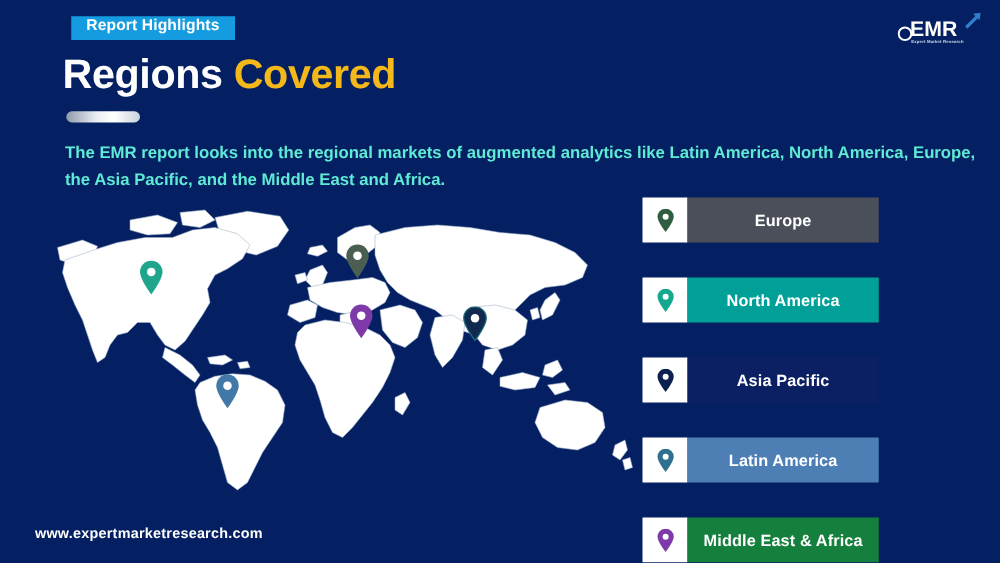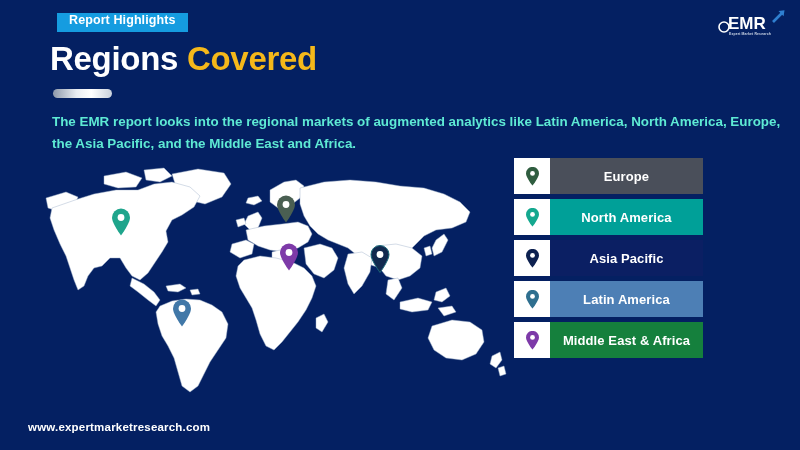--- a/index.html
+++ b/index.html
@@ -60,21 +60,21 @@
   }
   #world-map svg { width:100%; height:100%; display:block; }
 
   .map-pin { position:absolute; width:22px; height:28px; }
   .map-pin svg { width:100%; height:100%; display:block; }
 
   
   #legend {
     position:absolute; left:514px; top:158px;
     width:189px;
-    display:flex; flex-direction:column; gap:5px;
+    display:flex; flex-direction:column; gap:28px;
   }
   .legend-row {
     display:flex; align-items:stretch;
     height:36px; width:100%;
   }
   .legend-icon {
     width:36px; flex:0 0 36px;
     background:#ffffff;
     display:flex; align-items:center; justify-content:center;
   }

